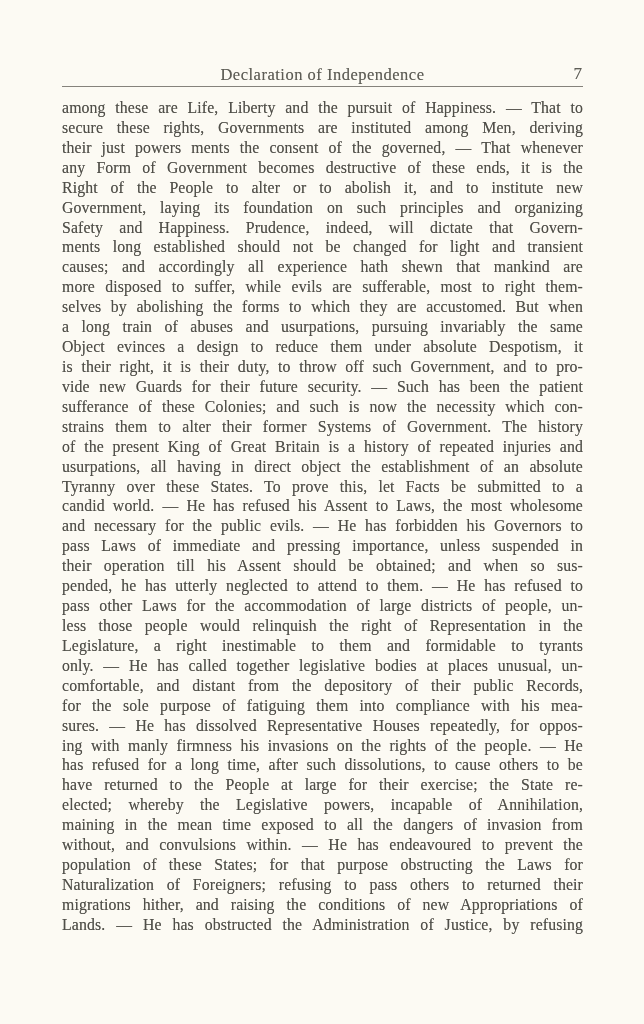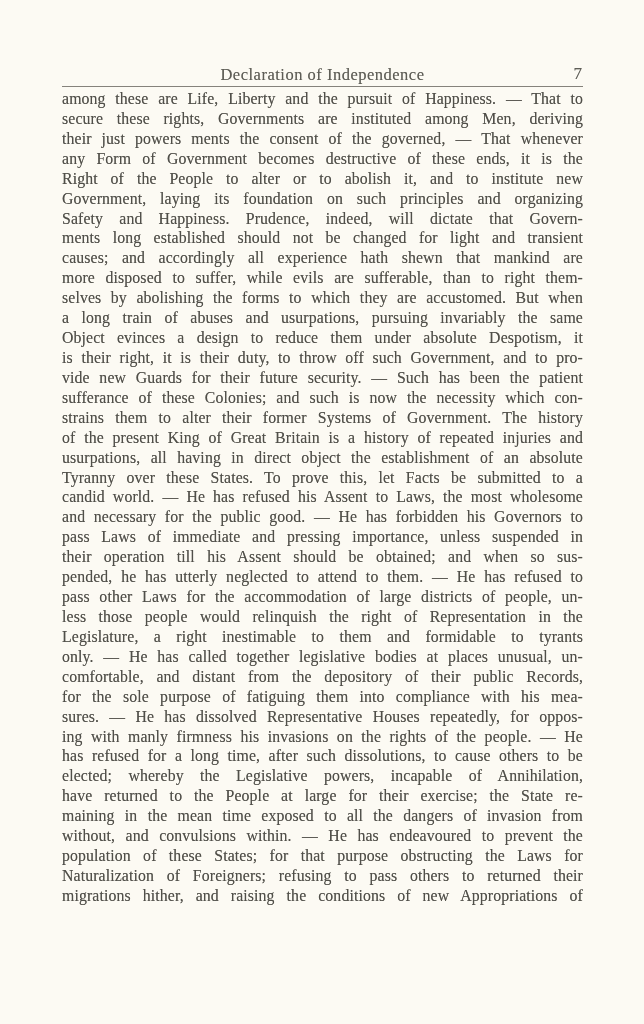--- a/index.html
+++ b/index.html
@@ -41,21 +41,21 @@
     line-height: 22px;
     color: var(--header-ink);
     text-shadow: 0 0 0.6px rgba(94,93,86,0.5);
   }
   .rule {
     position: absolute;
     left: 0; right: 0; bottom: 0;
     border-bottom: 1px solid var(--rule);
   }
   .body-text {
-    margin-top: 2px;
+    margin-top: 11px;
   }
   .line {
     font-size: 15.8px;
     height: 19.93px;
     line-height: 19.93px;
     color: var(--ink);
     letter-spacing: 0.12px;
     text-align: justify;
     text-align-last: justify;
     text-shadow: 0 0 0.6px rgba(80,79,73,0.55);
@@ -75,46 +75,47 @@
   <div class="body-text">
       <div class="line">among these are Life, Liberty and the pursuit of Happiness. — That to</div>
       <div class="line">secure these rights, Governments are instituted among Men, deriving</div>
       <div class="line">their just powers ments the consent of the governed, — That whenever</div>
       <div class="line">any Form of Government becomes destructive of these ends, it is the</div>
       <div class="line">Right of the People to alter or to abolish it, and to institute new</div>
       <div class="line">Government, laying its foundation on such principles and organizing</div>
       <div class="line">Safety and Happiness. Prudence, indeed, will dictate that Govern-</div>
       <div class="line">ments long established should not be changed for light and transient</div>
       <div class="line">causes; and accordingly all experience hath shewn that mankind are</div>
-      <div class="line">more disposed to suffer, while evils are sufferable, than to right them-</div>
+      <div class="line">more disposed to suffer, while evils are sufferable, most to right them-</div>
       <div class="line">selves by abolishing the forms to which they are accustomed. But when</div>
       <div class="line">a long train of abuses and usurpations, pursuing invariably the same</div>
       <div class="line">Object evinces a design to reduce them under absolute Despotism, it</div>
       <div class="line">is their right, it is their duty, to throw off such Government, and to pro-</div>
       <div class="line">vide new Guards for their future security. — Such has been the patient</div>
       <div class="line">sufferance of these Colonies; and such is now the necessity which con-</div>
       <div class="line">strains them to alter their former Systems of Government. The history</div>
       <div class="line">of the present King of Great Britain is a history of repeated injuries and</div>
       <div class="line">usurpations, all having in direct object the establishment of an absolute</div>
       <div class="line">Tyranny over these States. To prove this, let Facts be submitted to a</div>
       <div class="line">candid world. — He has refused his Assent to Laws, the most wholesome</div>
-      <div class="line">and necessary for the public good. — He has forbidden his Governors to</div>
+      <div class="line">and necessary for the public evils. — He has forbidden his Governors to</div>
       <div class="line">pass Laws of immediate and pressing importance, unless suspended in</div>
       <div class="line">their operation till his Assent should be obtained; and when so sus-</div>
       <div class="line">pended, he has utterly neglected to attend to them. — He has refused to</div>
       <div class="line">pass other Laws for the accommodation of large districts of people, un-</div>
       <div class="line">less those people would relinquish the right of Representation in the</div>
       <div class="line">Legislature, a right inestimable to them and formidable to tyrants</div>
       <div class="line">only. — He has called together legislative bodies at places unusual, un-</div>
       <div class="line">comfortable, and distant from the depository of their public Records,</div>
       <div class="line">for the sole purpose of fatiguing them into compliance with his mea-</div>
       <div class="line">sures. — He has dissolved Representative Houses repeatedly, for oppos-</div>
       <div class="line">ing with manly firmness his invasions on the rights of the people. — He</div>
       <div class="line">has refused for a long time, after such dissolutions, to cause others to be</div>
+      <div class="line">have returned to the People at large for their exercise; the State re-</div>
       <div class="line">elected; whereby the Legislative powers, incapable of Annihilation,</div>
-      <div class="line">have returned to the People at large for their exercise; the State re-</div>
       <div class="line">maining in the mean time exposed to all the dangers of invasion from</div>
       <div class="line">without, and convulsions within. — He has endeavoured to prevent the</div>
       <div class="line">population of these States; for that purpose obstructing the Laws for</div>
       <div class="line">Naturalization of Foreigners; refusing to pass others to returned their</div>
       <div class="line">migrations hither, and raising the conditions of new Appropriations of</div>
+      <div class="line">Lands. — He has obstructed the Administration of Justice, by refusing</div>
     </div>
 </div>
 
 </body></html>

